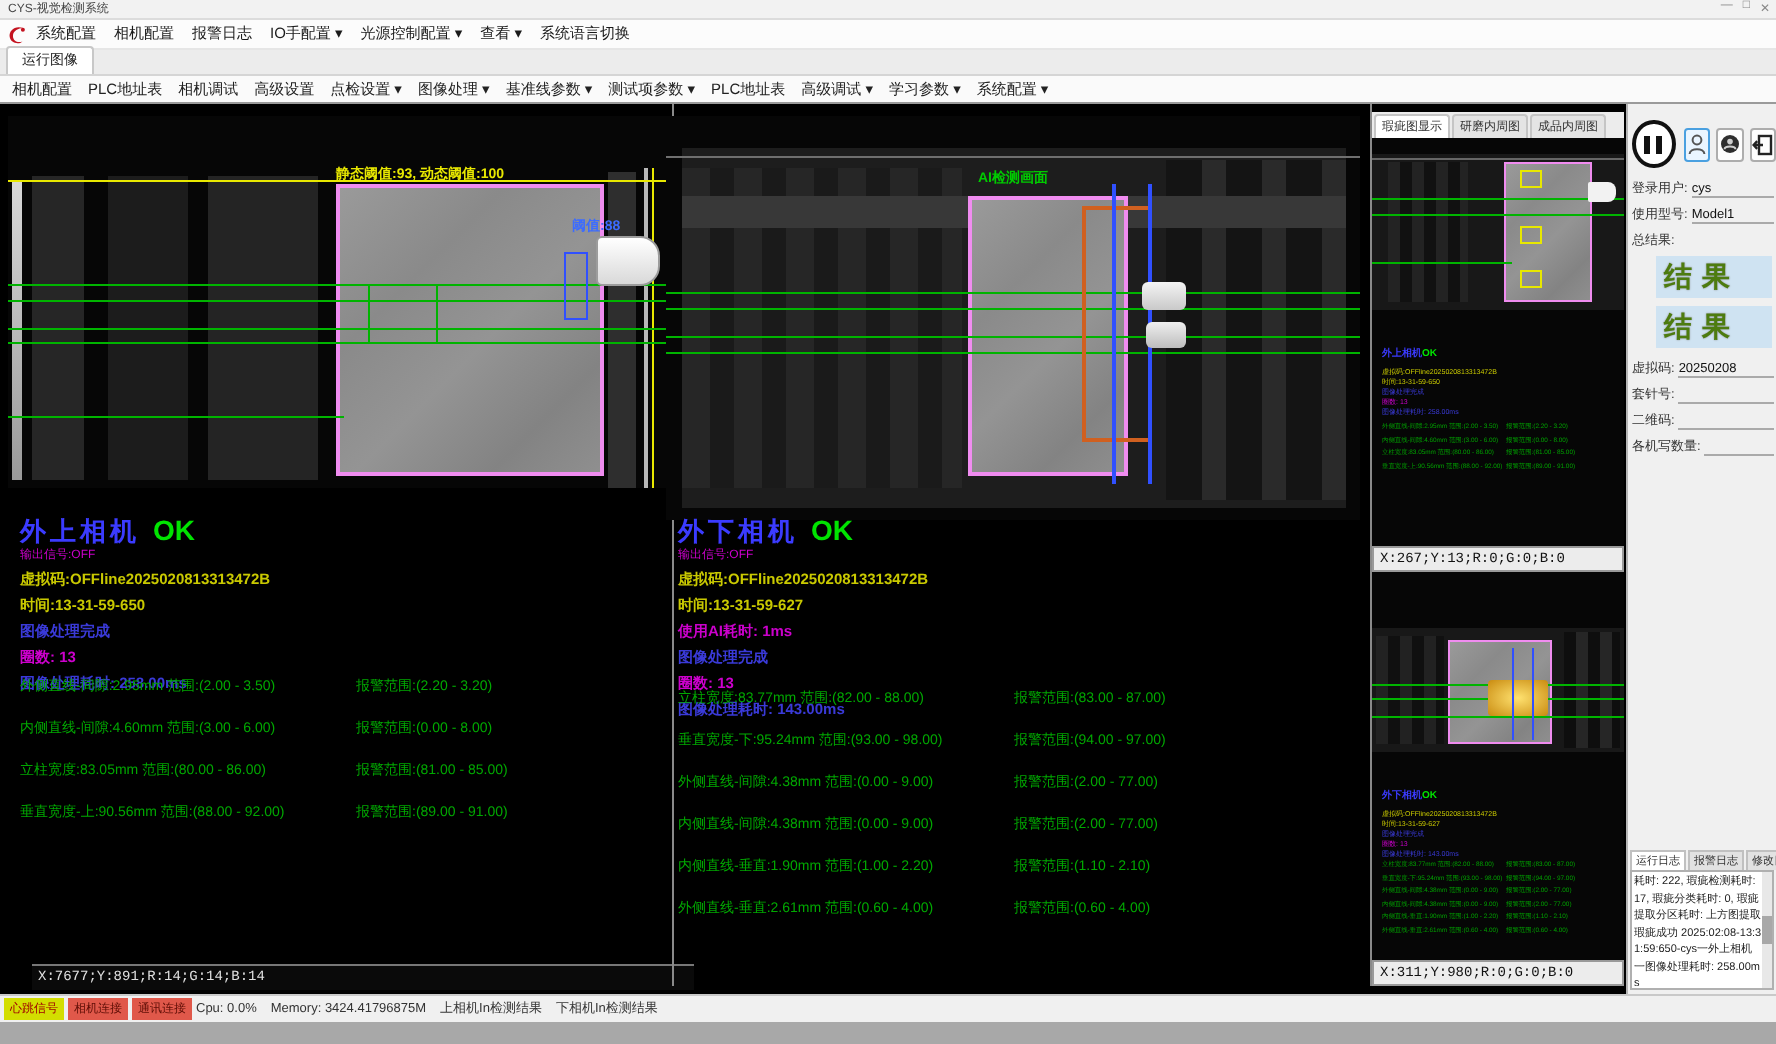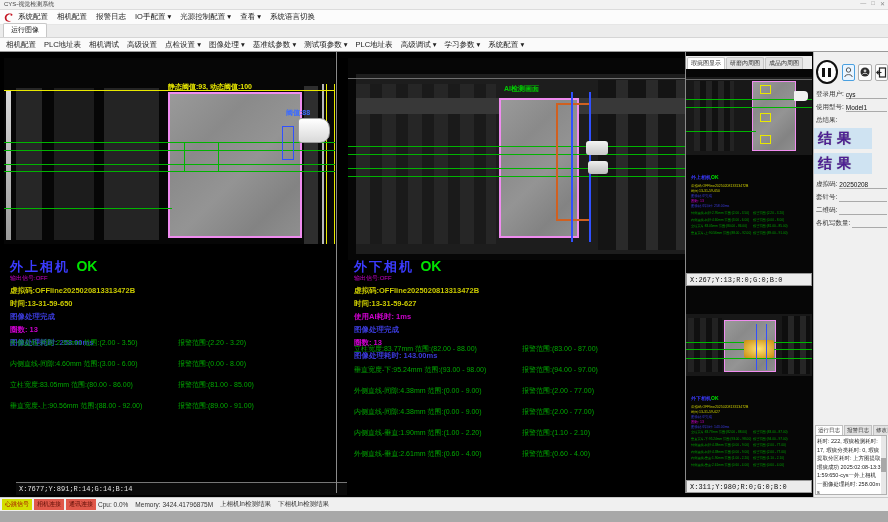--- a/index.html
+++ b/index.html
@@ -47,21 +47,21 @@
   .t-ln{font-size:3.5px;margin-top:1px;white-space:nowrap;}
   .t-row{display:flex;margin-bottom:2.5px;white-space:nowrap;}
   .t-lab{font-size:3.2px;color:#00a000;width:62px;flex:none;}
   .t-al{font-size:3.2px;color:#00a000;}
   
   #sidebar{left:813px;top:0;width:75px;height:445px;background:#f0f0f0;border-left:1px solid #b5b5b5;}
   .sb-btn{border:1px solid #adadad;background:#fdfdfd;border-radius:2px;display:flex;align-items:center;justify-content:center;}
   .fld{display:flex;align-items:flex-end;margin:0 2px 4px 2px;}
   .fld .lab{font-size:6.5px;color:#333;flex:none;margin-right:2px;white-space:nowrap;}
   .fld .val{font-size:6.5px;color:#111;border-bottom:1px solid #aaa;flex:1;min-height:8px;white-space:nowrap;}
-  .result-badge{width:58px;height:21px;background:#cfe3f2;color:#4c1d95;font-size:14px;font-weight:bold;letter-spacing:5px;line-height:21px;padding-left:4px;margin:2px 2px 4px 0;text-shadow:0 0 1px #888;}
+  .result-badge{width:58px;height:21px;background:#cfe3f2;color:#4d7c0f;font-size:14px;font-weight:bold;letter-spacing:5px;line-height:21px;padding-left:4px;margin:2px 2px 4px 14px;text-shadow:0 0 1px #888;}
   .log-tab{font-size:5.5px;color:#333;padding:1px 2px;border:1px solid #c0c0c0;border-bottom:none;background:#e2e2e2;margin-right:1px;white-space:nowrap;}
   .log-tab.sel{background:#fff;}
   #log-area{position:absolute;left:1px;top:383px;width:72px;height:60px;background:#fff;border:1px solid #b0b0b0;}
   #log-text{position:absolute;left:1px;top:1px;width:64px;font-size:5.5px;color:#222;line-height:1.55;word-break:break-all;}
   #log-scroll{position:absolute;right:0;top:0;width:5px;height:100%;background:#e8e8e8;}
   #log-thumb{position:absolute;right:0;top:22px;width:5px;height:14px;background:#a8a8a8;}
   
   #statusbar{left:0;top:497px;width:888px;height:14px;background:#f0f0f0;border-top:1px solid #c9c9c9;display:flex;align-items:center;padding-left:2px;}
   .badge{font-size:6px;padding:1px 3px;margin-right:2px;white-space:nowrap;}
   .badge.yellow{background:#d3de00;color:#a00000;}
@@ -181,21 +181,21 @@
           <div class="m-row">
             <span class="m-label">垂直宽度-上:90.56mm 范围:(88.00 - 92.00)</span>
             <span class="m-alarm">报警范围:(89.00 - 91.00)</span>
           </div>
         </div>
       <div class="coord-bar" style="left:0;top:428px;width:331px;margin-left:12px;">X:7677;Y:891;R:14;G:14;B:14</div>
     </div>
 
     <div class="vsep" style="left:336px;top:0;height:441px;"></div>
 
-    <div class="abs" style="left:348px;top:2px;width:347px;height:441px;">
+    <div class="abs" style="left:333px;top:2px;width:347px;height:441px;">
       <div class="scene" style="left:0;top:4px;width:347px;height:202px;">
         <div class="abs" style="left:8px;top:16px;width:332px;height:180px;background:#1d1d1d;"></div>
         <div class="abs" style="left:8px;top:26px;width:140px;height:160px;background:repeating-linear-gradient(90deg,#262626 0 14px,#1a1a1a 14px 26px);"></div>
         <div class="abs" style="left:250px;top:22px;width:90px;height:170px;background:repeating-linear-gradient(90deg,#141414 0 18px,#2a2a2a 18px 30px);"></div>
         <div class="abs" style="left:8px;top:40px;width:332px;height:16px;background:#383838;"></div>
         <div class="hline" style="top:20px;background:#6f6f6f;"></div>
 
         <div class="abs part-noise" style="left:151px;top:40px;width:80px;height:140px;border:2px solid #f08cf0;"></div>
 
         <div class="hline g" style="top:88px;"></div>

